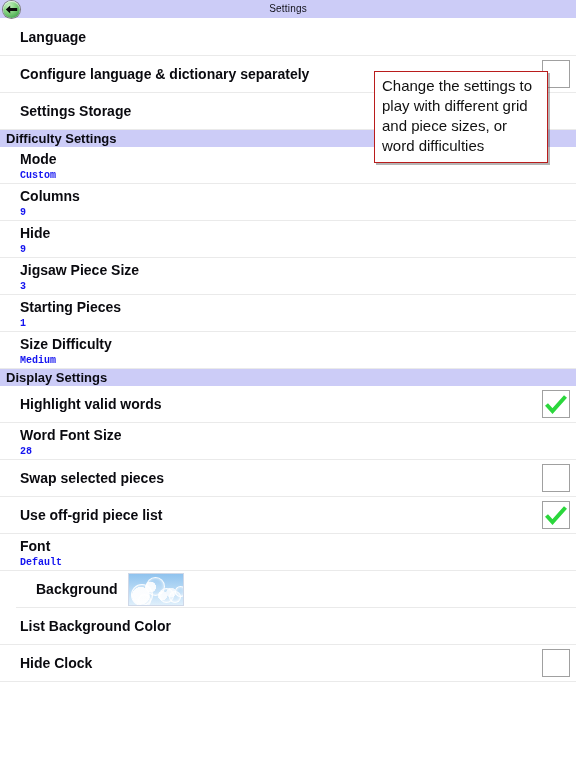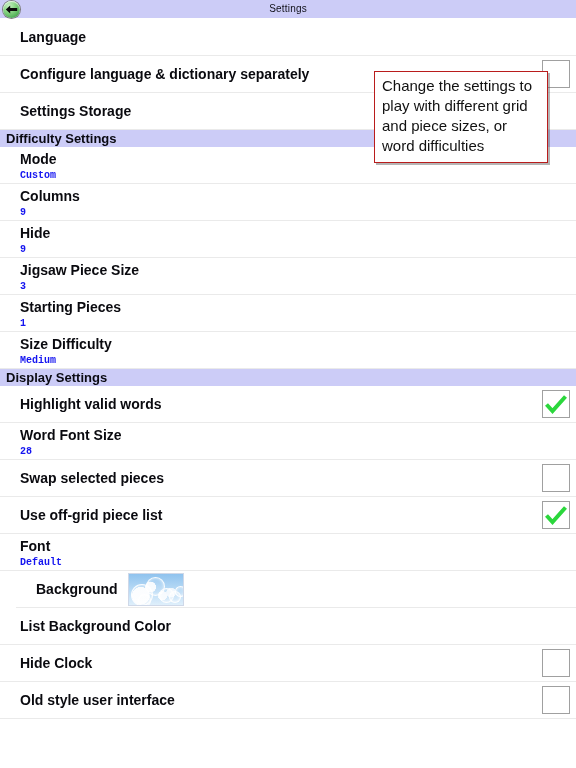--- a/index.html
+++ b/index.html
@@ -279,23 +279,17 @@
       <div class="txtcol">
         <span class="label">List Background Color</span>
       </div>
     </div>
     <div class="row toggle">
       <div class="txtcol">
         <span class="label">Hide Clock</span>
       </div>
       <span class="checkbox"></span>
     </div>
-    <div class="row toggle">
-      <div class="txtcol">
-        <span class="label">Old style user interface</span>
-      </div>
-      <span class="checkbox"></span>
-    </div>
   </div>
 
 <div id="tooltip">
   <span>Change the settings to play with different grid and piece sizes, or word difficulties</span>
 </div>
 
 </body></html>

